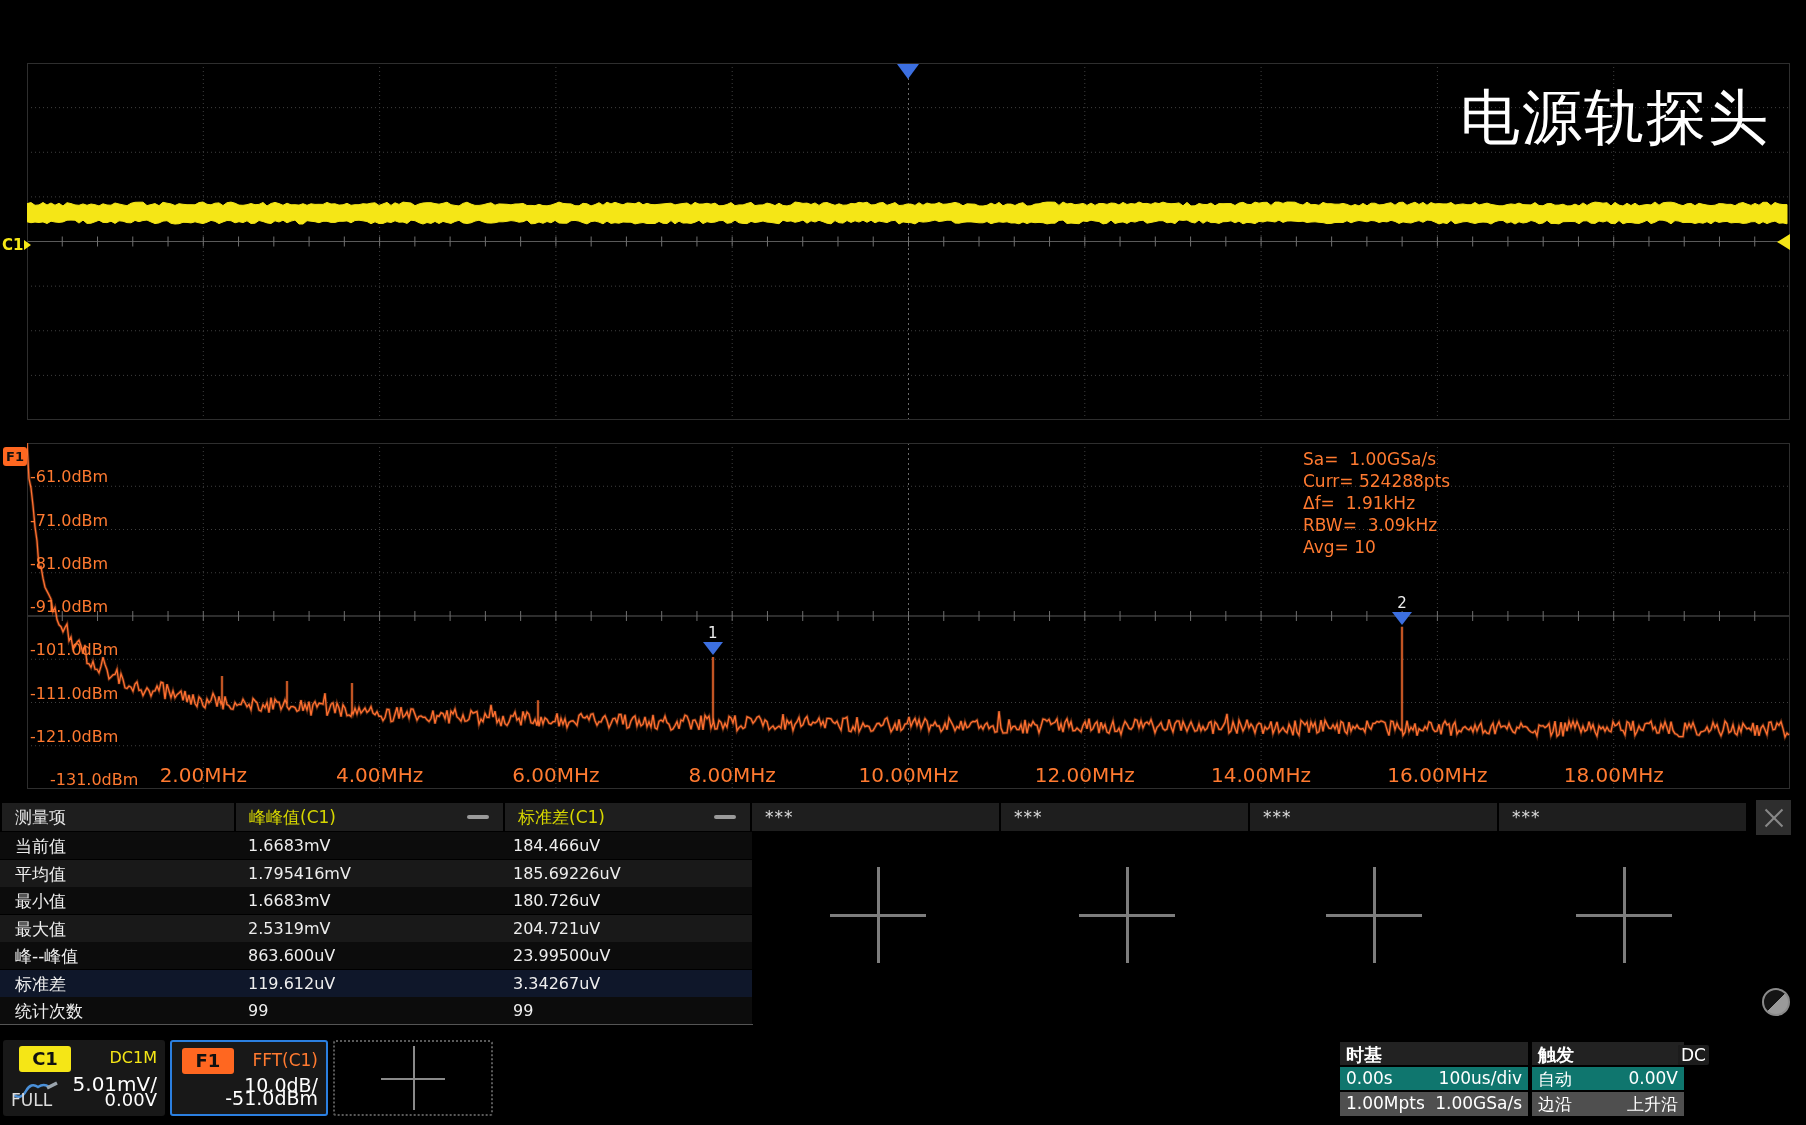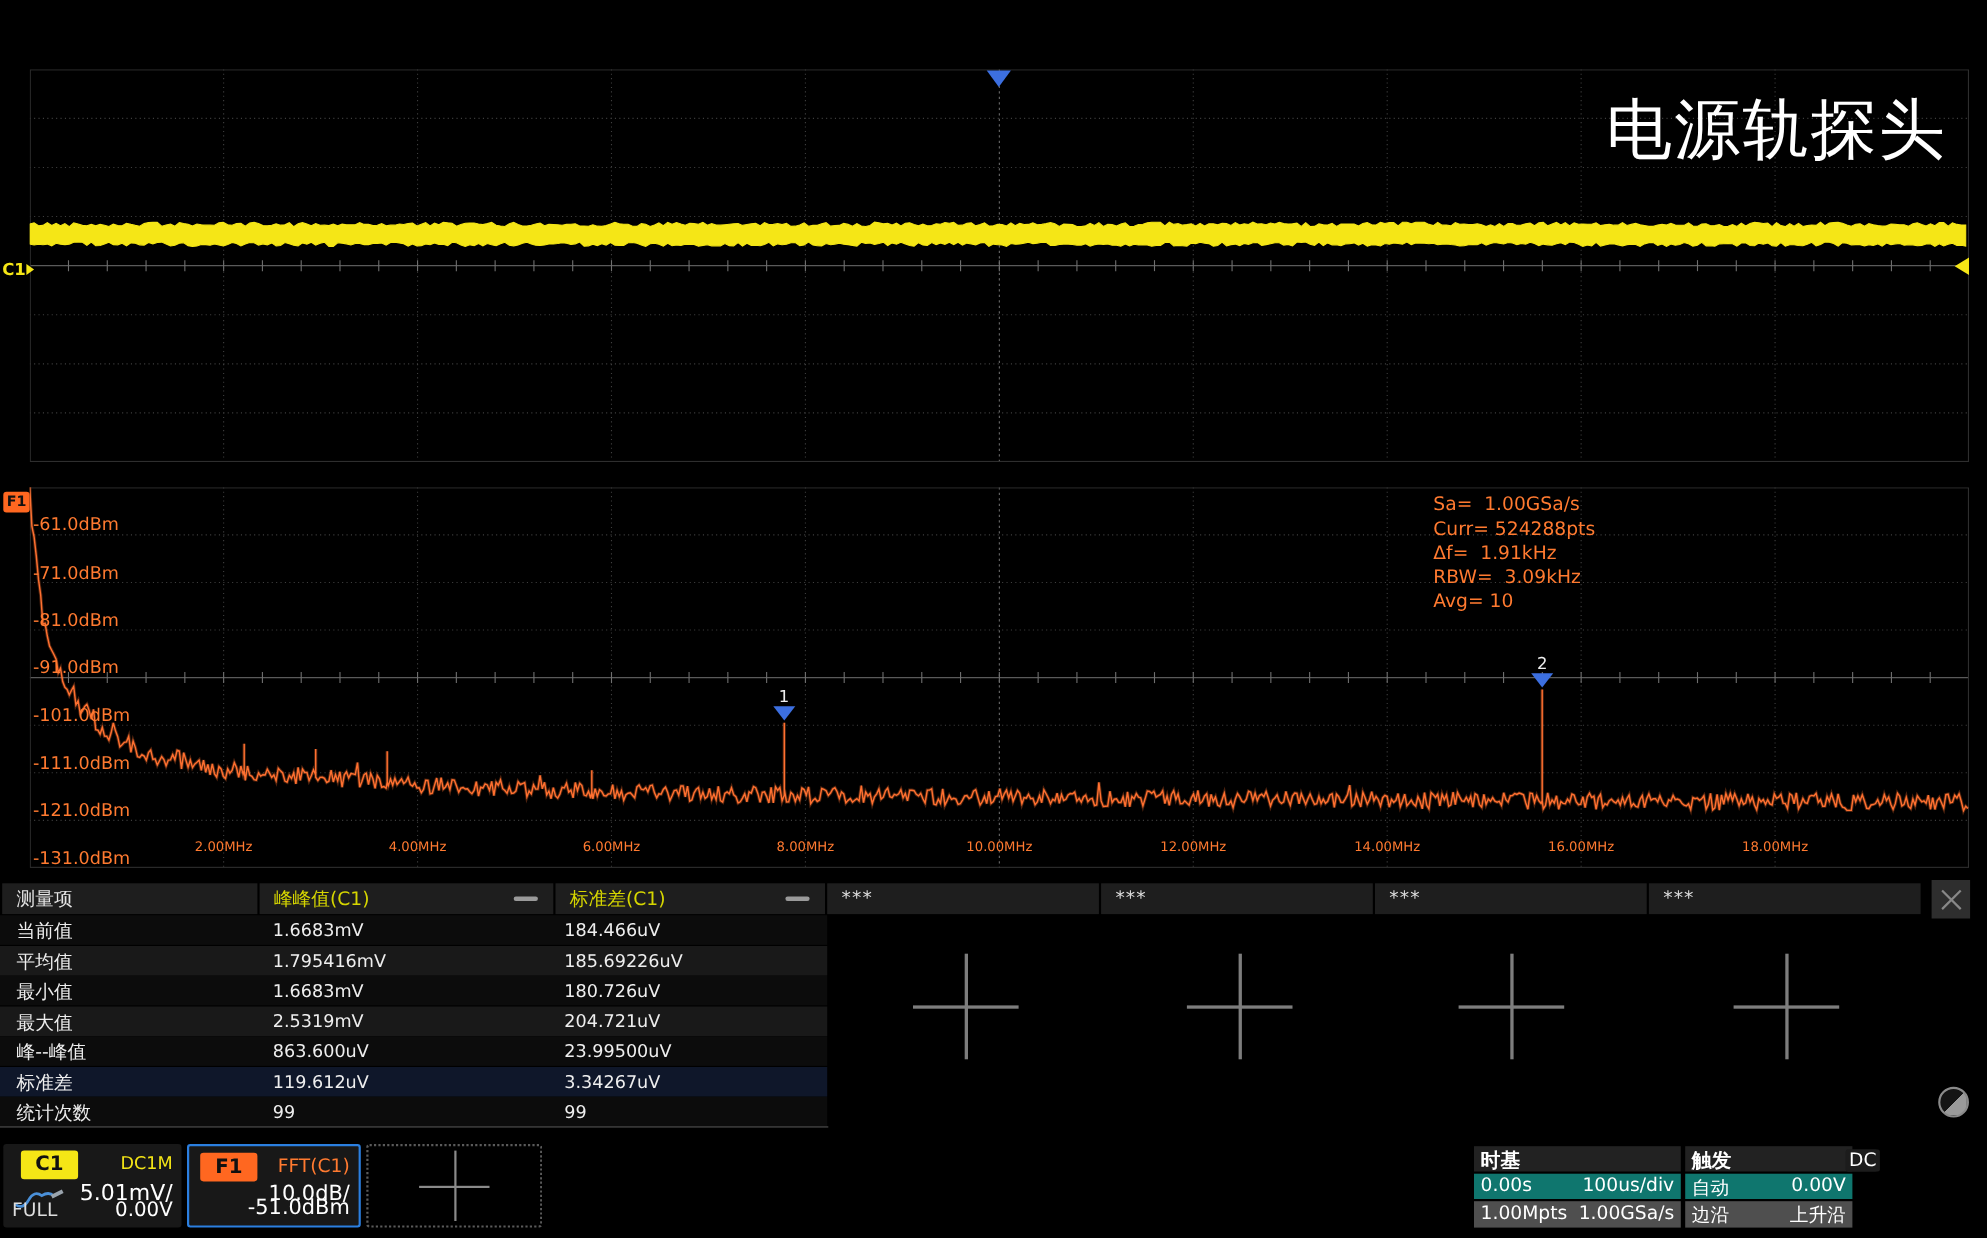--- a/index.html
+++ b/index.html
@@ -13,21 +13,21 @@
   #fft-window{top:443px;height:346px;}
   .annotation{position:absolute;right:36px;top:78px;font-size:60px;color:#fff;letter-spacing:2px;font-weight:400;margin-left:13px;}
   .chan-marker{position:absolute;left:2px;color:#f5e616;font-size:15px;font-weight:bold;display:flex;align-items:center;gap:1px;}
   .tri-right{width:0;height:0;border-top:5px solid transparent;border-bottom:5px solid transparent;border-left:7px solid #f5e616;}
   .tri-left{width:0;height:0;border-top:8px solid transparent;border-bottom:8px solid transparent;border-right:13px solid #f5e616;}
   .trig-tri{width:0;height:0;border-left:11px solid transparent;border-right:11px solid transparent;border-top:15px solid #3c6fe0;}
   .f1-badge{position:absolute;left:3px;top:447px;width:24px;height:19px;background:#ff6720;border-radius:3px;
             color:#111;font-size:13px;font-weight:bold;text-align:center;line-height:19px;}
   .fft-info{position:absolute;left:1303px;top:448px;color:#ff7a30;font-size:17px;line-height:22px;white-space:pre;}
   .db-label{position:absolute;left:30px;color:#ff7a30;font-size:16px;}
-  .freq-label{position:absolute;top:763px;color:#ff7a30;font-size:12px;transform:translateX(-50%);}
+  .freq-label{position:absolute;top:763px;color:#ff7a30;font-size:20px;transform:translateX(-50%);}
   .marker{position:absolute;transform:translateX(-50%);text-align:center;}
   .marker .num{color:#eee;font-size:15px;line-height:15px;margin-bottom:1px;}
   .marker .tri{margin:0 auto;width:0;height:0;border-left:10px solid transparent;border-right:10px solid transparent;border-top:13px solid #3c6fe0;}
   
   .hdr-cell{position:absolute;top:803px;height:28px;background:#1e1e1e;display:flex;align-items:center;}
   .hdr-cell .lbl{margin-left:13px;font-size:17px;}
   .hdr-yellow{color:#d6d600;}
   .hdr-white{color:#e6e6e6;}
   .hdr-stars{color:#ddd;font-size:13px;letter-spacing:1px;}
   .minus-bar{position:absolute;width:22px;height:4px;border-radius:2px;background:#9a9a9a;}
@@ -237,21 +237,21 @@
   <div class="f1-badge">F1</div>
   <div class="fft-info" id="fft-info"><div>Sa=  1.00GSa/s</div><div>Curr= 524288pts</div><div>Δf=  1.91kHz</div><div>RBW=  3.09kHz</div><div>Avg= 10</div></div>
   <div id="db-labels">
       <div class="db-label" style="top: 467.25px;">-61.0dBm</div>
       <div class="db-label" style="top: 510.5px;">-71.0dBm</div>
       <div class="db-label" style="top: 553.75px;">-81.0dBm</div>
       <div class="db-label" style="top: 597px;">-91.0dBm</div>
       <div class="db-label" style="top: 640.25px;">-101.0dBm</div>
       <div class="db-label" style="top: 683.5px;">-111.0dBm</div>
       <div class="db-label" style="top: 726.75px;">-121.0dBm</div>
-      <div class="db-label" style="top: 770px;">-131.0dBm</div>
+      <div class="db-label" style="top: 770px; margin-left: 20px;">-131.0dBm</div>
     </div>
   <div id="freq-labels">
       <div class="freq-label" style="left: 203.3px;">2.00MHz</div>
       <div class="freq-label" style="left: 379.6px;">4.00MHz</div>
       <div class="freq-label" style="left: 555.9px;">6.00MHz</div>
       <div class="freq-label" style="left: 732.2px;">8.00MHz</div>
       <div class="freq-label" style="left: 908.5px;">10.00MHz</div>
       <div class="freq-label" style="left: 1084.8px;">12.00MHz</div>
       <div class="freq-label" style="left: 1261.1px;">14.00MHz</div>
       <div class="freq-label" style="left: 1437.4px;">16.00MHz</div>

